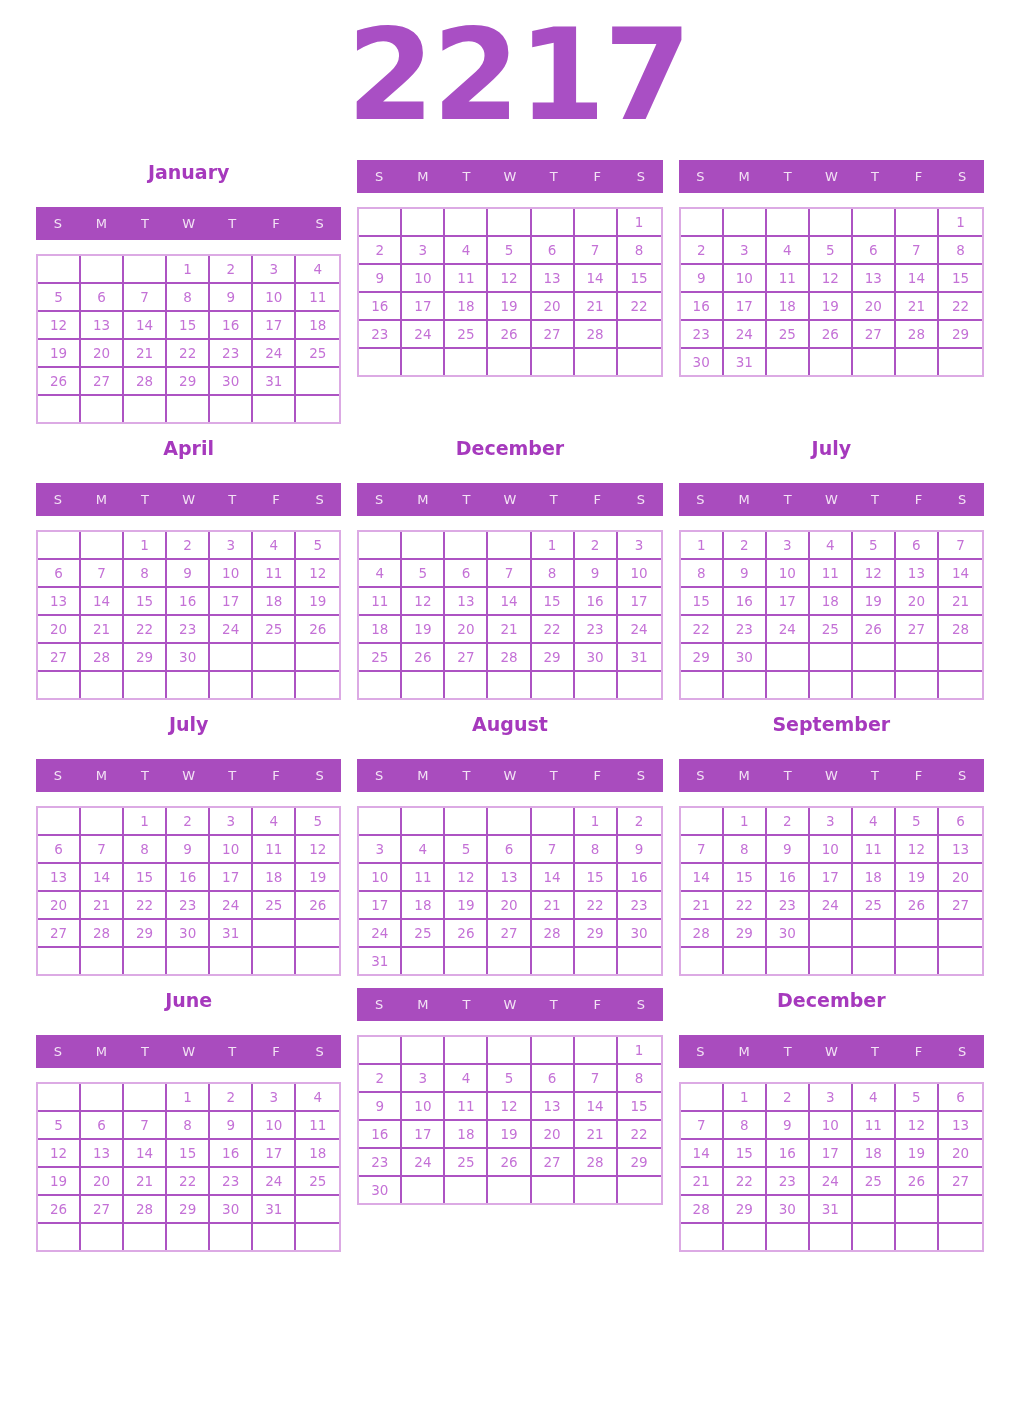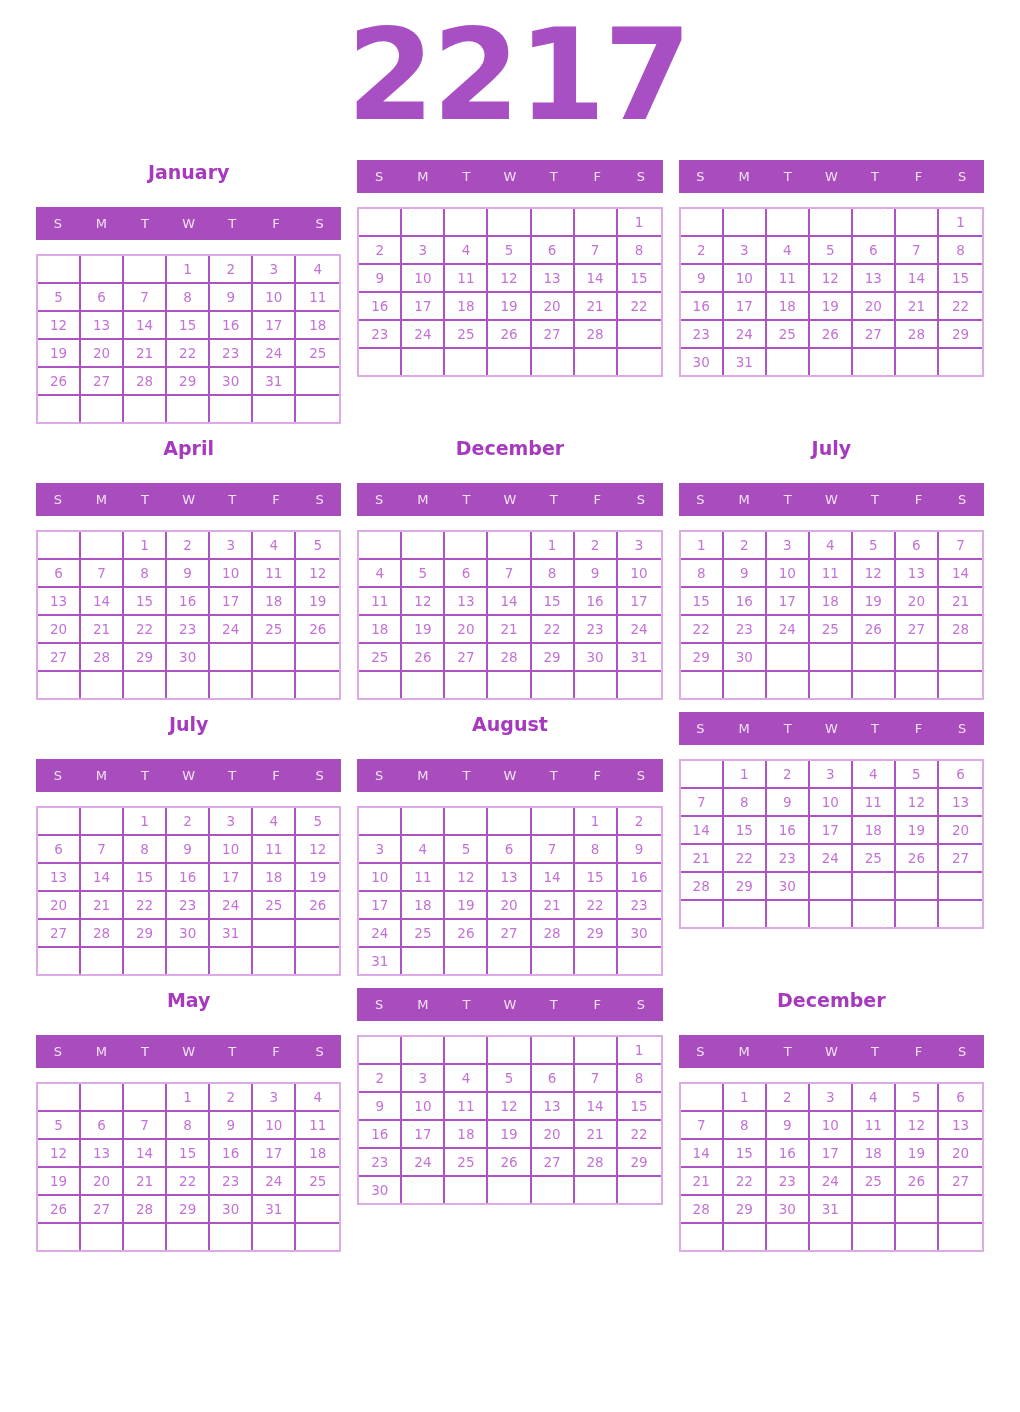--- a/index.html
+++ b/index.html
@@ -641,91 +641,92 @@
               <td></td>
               <td></td>
               <td></td>
               <td></td>
             </tr>
           </tbody>
         </table>
   </section>
 
   <section class="month">
-    <div class="day-header">
-          <span class="day-letter">S</span>
-          <span class="day-letter">M</span>
-          <span class="day-letter">T</span>
-          <span class="day-letter">W</span>
-          <span class="day-letter">T</span>
-          <span class="day-letter">F</span>
-          <span class="day-letter">S</span>
-        </div>
-    <table class="dates">
-          <tbody>
-            <tr>
-              <td></td>
-              <td>1</td>
-              <td>2</td>
-              <td>3</td>
-              <td>4</td>
-              <td>5</td>
-              <td>6</td>
-            </tr>
-            <tr>
-              <td>7</td>
-              <td>8</td>
-              <td>9</td>
-              <td>10</td>
-              <td>11</td>
-              <td>12</td>
-              <td>13</td>
-            </tr>
-            <tr>
-              <td>14</td>
-              <td>15</td>
-              <td>16</td>
-              <td>17</td>
-              <td>18</td>
-              <td>19</td>
-              <td>20</td>
-            </tr>
-            <tr>
-              <td>21</td>
-              <td>22</td>
-              <td>23</td>
-              <td>24</td>
-              <td>25</td>
-              <td>26</td>
-              <td>27</td>
-            </tr>
-            <tr>
-              <td>28</td>
-              <td>29</td>
-              <td>30</td>
-              <td></td>
-              <td></td>
-              <td></td>
-              <td></td>
-            </tr>
-            <tr>
-              <td></td>
-              <td></td>
-              <td></td>
-              <td></td>
-              <td></td>
-              <td></td>
-              <td></td>
-            </tr>
-          </tbody>
-        </table>
-  </section>
-
-  <section class="month">
-    <h2 class="month-name">May</h2>
+    <h2 class="month-name">September</h2>
+    <div class="day-header">
+          <span class="day-letter">S</span>
+          <span class="day-letter">M</span>
+          <span class="day-letter">T</span>
+          <span class="day-letter">W</span>
+          <span class="day-letter">T</span>
+          <span class="day-letter">F</span>
+          <span class="day-letter">S</span>
+        </div>
+    <table class="dates">
+          <tbody>
+            <tr>
+              <td></td>
+              <td>1</td>
+              <td>2</td>
+              <td>3</td>
+              <td>4</td>
+              <td>5</td>
+              <td>6</td>
+            </tr>
+            <tr>
+              <td>7</td>
+              <td>8</td>
+              <td>9</td>
+              <td>10</td>
+              <td>11</td>
+              <td>12</td>
+              <td>13</td>
+            </tr>
+            <tr>
+              <td>14</td>
+              <td>15</td>
+              <td>16</td>
+              <td>17</td>
+              <td>18</td>
+              <td>19</td>
+              <td>20</td>
+            </tr>
+            <tr>
+              <td>21</td>
+              <td>22</td>
+              <td>23</td>
+              <td>24</td>
+              <td>25</td>
+              <td>26</td>
+              <td>27</td>
+            </tr>
+            <tr>
+              <td>28</td>
+              <td>29</td>
+              <td>30</td>
+              <td></td>
+              <td></td>
+              <td></td>
+              <td></td>
+            </tr>
+            <tr>
+              <td></td>
+              <td></td>
+              <td></td>
+              <td></td>
+              <td></td>
+              <td></td>
+              <td></td>
+            </tr>
+          </tbody>
+        </table>
+  </section>
+
+  <section class="month">
+    <h2 class="month-name">June</h2>
     <div class="day-header">
           <span class="day-letter">S</span>
           <span class="day-letter">M</span>
           <span class="day-letter">T</span>
           <span class="day-letter">W</span>
           <span class="day-letter">T</span>
           <span class="day-letter">F</span>
           <span class="day-letter">S</span>
         </div>
     <table class="dates">

